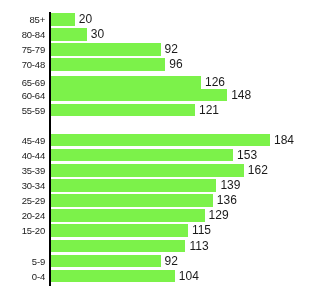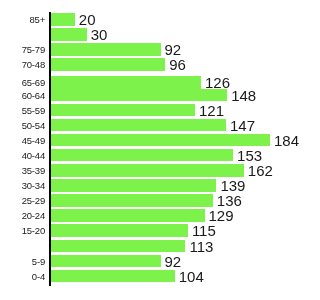--- a/index.html
+++ b/index.html
@@ -50,39 +50,40 @@
   }
   .bar {
     position: absolute;
     left: 51px;
     top: 0px;
     height: 12.6px;
     background: #7cf24a;
   }
   .val-label {
     position: absolute;
-    font-size: 15px;
+    font-size: 12px;
     color: #1a1a1a;
     line-height: 13px;
     top: 0px;
     white-space: nowrap;
   }
 </style>
 </head>
 <body>
 
 <div id="chart-root">
   <div id="plot-area">
     <div class="axis-line"></div>
   <div class="bar-row" style="top: 13px;">
         <div class="cat-label">85+</div>
         <div class="bar" style="width: 23.8043px; background: rgb(124, 242, 74);"></div>
         <div class="val-label" style="left: 78.8043px;">20</div>
       </div>
       <div class="bar-row" style="top: 28.1px;">
+        <div class="cat-label">80-84</div>
         <div class="bar" style="width: 35.7065px; background: rgb(124, 242, 74);"></div>
         <div class="val-label" style="left: 90.7065px;">30</div>
       </div>
       <div class="bar-row" style="top: 43.2px;">
         <div class="cat-label">75-79</div>
         <div class="bar" style="width: 109.5px; background: rgb(124, 242, 74);"></div>
         <div class="val-label" style="left: 164.5px;">92</div>
       </div>
       <div class="bar-row" style="top: 58.3px;">
         <div class="cat-label">70-48</div>
@@ -96,25 +97,20 @@
       </div>
       <div class="bar-row" style="top: 88.5px;">
         <div class="cat-label">60-64</div>
         <div class="bar" style="width: 176.152px; background: rgb(124, 242, 74);"></div>
         <div class="val-label" style="left: 231.152px;">148</div>
       </div>
       <div class="bar-row" style="top: 103.6px;">
         <div class="cat-label">55-59</div>
         <div class="bar" style="width: 144.016px; background: rgb(124, 242, 74);"></div>
         <div class="val-label" style="left: 199.016px;">121</div>
-      </div>
-      <div class="bar-row" style="top: 118.7px;">
-        <div class="cat-label">50-54</div>
-        <div class="bar" style="width: 174.962px; background: rgb(124, 242, 74);"></div>
-        <div class="val-label" style="left: 229.962px;">147</div>
       </div>
       <div class="bar-row" style="top: 133.8px;">
         <div class="cat-label">45-49</div>
         <div class="bar" style="width: 219px; background: rgb(124, 242, 74);"></div>
         <div class="val-label" style="left: 274px;">184</div>
       </div>
       <div class="bar-row" style="top: 148.9px;">
         <div class="cat-label">40-44</div>
         <div class="bar" style="width: 182.103px; background: rgb(124, 242, 74);"></div>
         <div class="val-label" style="left: 237.103px;">153</div>

